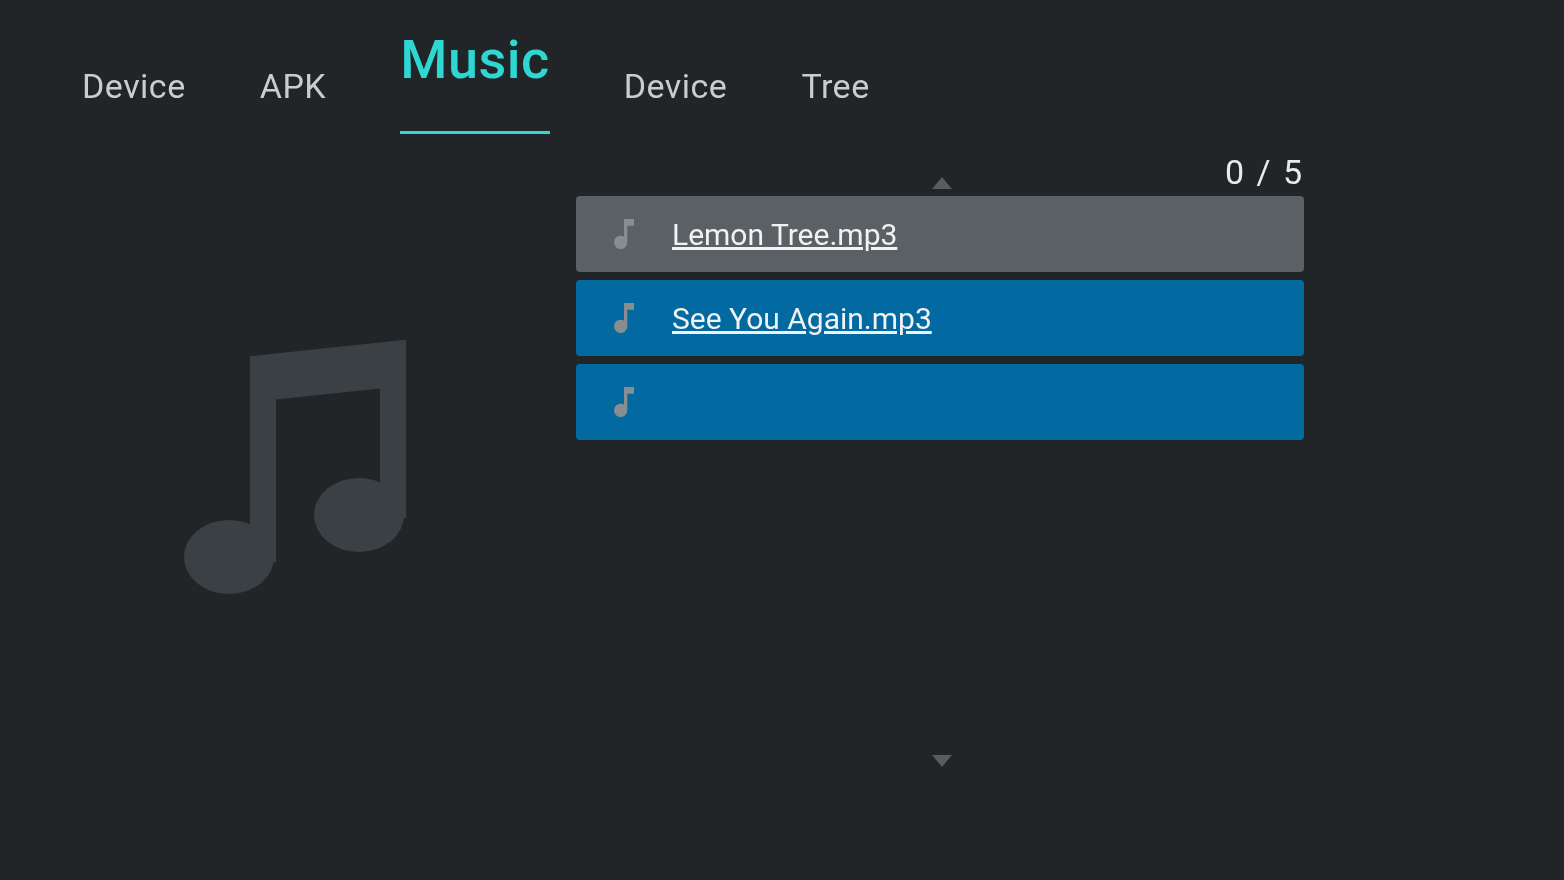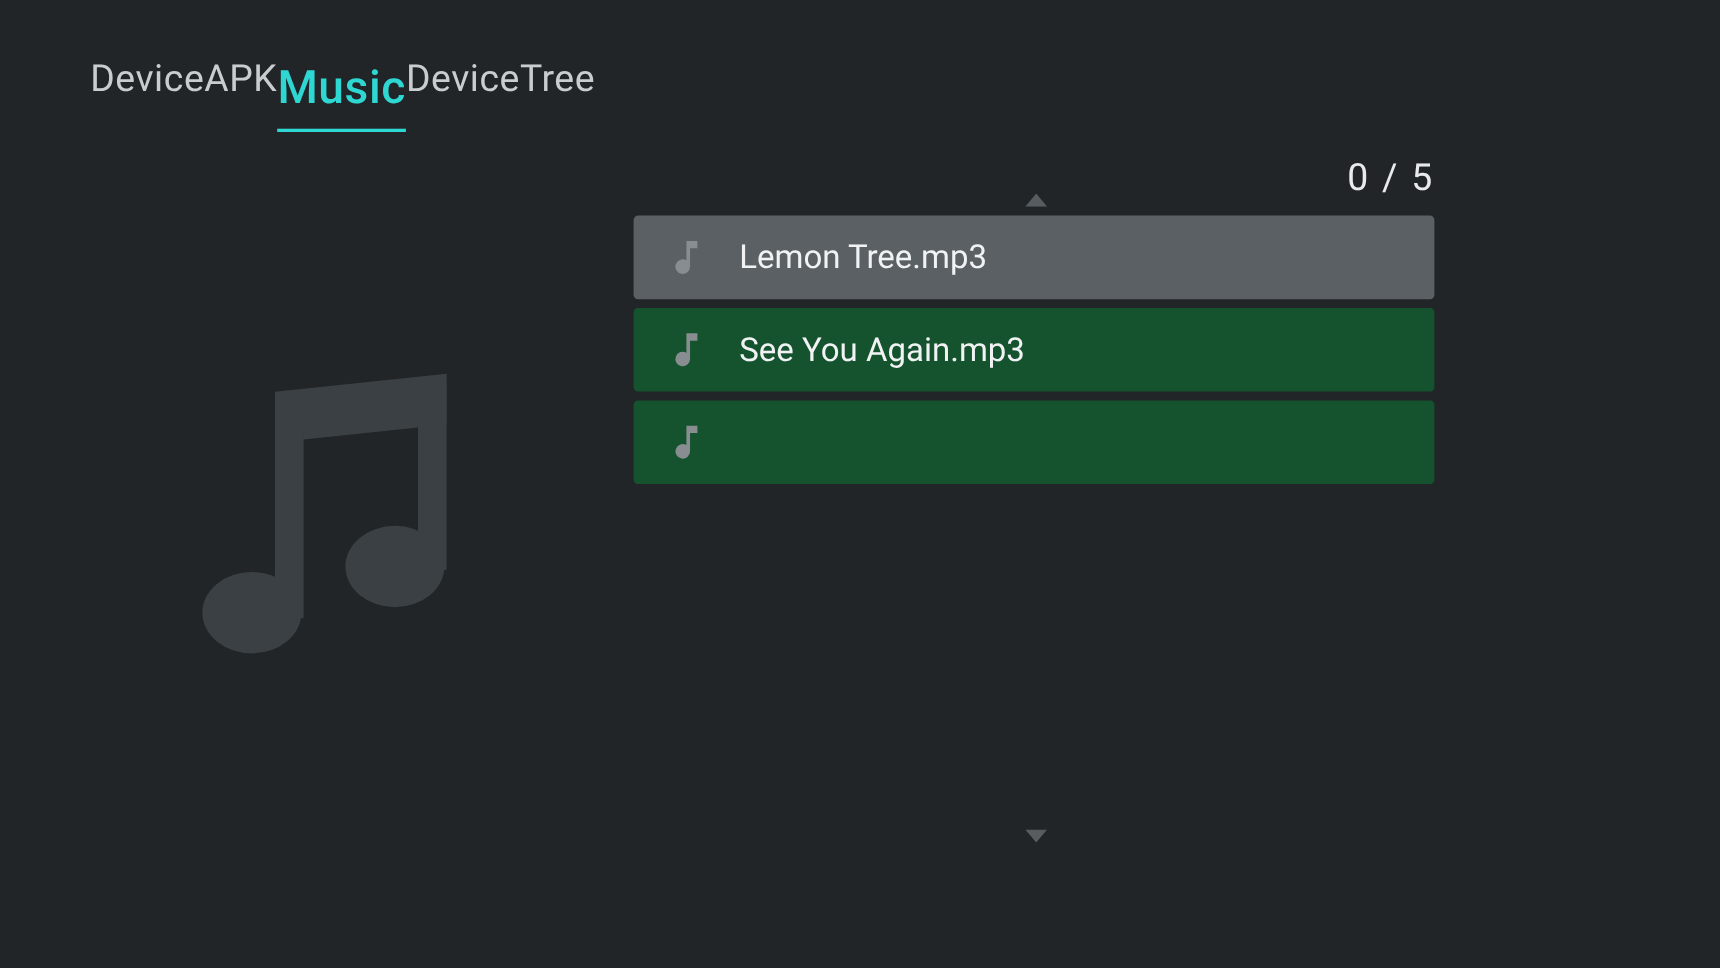--- a/index.html
+++ b/index.html
@@ -10,91 +10,94 @@
     background: #212528;
     font-family: -apple-system, BlinkMacSystemFont, "Segoe UI", Roboto, "Helvetica Neue", Arial, sans-serif;
     color: #ffffff;
     overflow: hidden;
   }
 
   
   .tabs {
     display: flex;
     align-items: flex-end;
+    gap: 74px;
     padding: 40px 0 0 82px;
     height: 80px;
+    margin-top: 14px;
   }
   .tab {
     font-size: 34px;
     color: #c9cdd0;
     letter-spacing: 0.5px;
     padding-bottom: 28px;
     cursor: pointer;
     user-select: none;
   }
   .tab.active {
     color: #2fd7d3;
-    font-size: 42px;
+    font-size: 54px;
     font-weight: 500;
     border-bottom: 3px solid #2fd7d3;
-    padding-bottom: 12px;
+    padding-bottom: 40px;
   }
 
   
   .big-music {
     position: absolute;
     left: 178px;
     top: 348px;
     width: 240px;
     height: 260px;
     color: #3b4044;
   }
 
   
   .counter {
     position: absolute;
     right: 260px;
-    top: 142px;
+    top: 152px;
     font-size: 34px;
     color: #e8eaec;
     letter-spacing: 2px;
   }
 
   
   .list-wrap {
     position: absolute;
     left: 576px;
     top: 196px;
     width: 728px;
   }
   .list-item {
     display: flex;
     align-items: center;
     height: 76px;
-    background: #14532d;
+    background: #0369a1;
     margin-bottom: 8px;
     padding-left: 28px;
     border-radius: 4px;
     cursor: pointer;
   }
   .list-item.highlight {
     background: #5b6065;
   }
   .item-icon {
     width: 40px;
     height: 40px;
     margin-right: 28px;
     color: #888d91;
     flex: 0 0 auto;
   }
   .item-icon svg { width:100%; height:100%; }
   .item-label {
     font-size: 30px;
     color: #f0f2f4;
     white-space: nowrap;
+    text-decoration: underline;
   }
 
   
   .chev {
     position: absolute;
     left: 932px;
     color: #575c60;
     font-size: 18px;
     user-select: none;
   }

